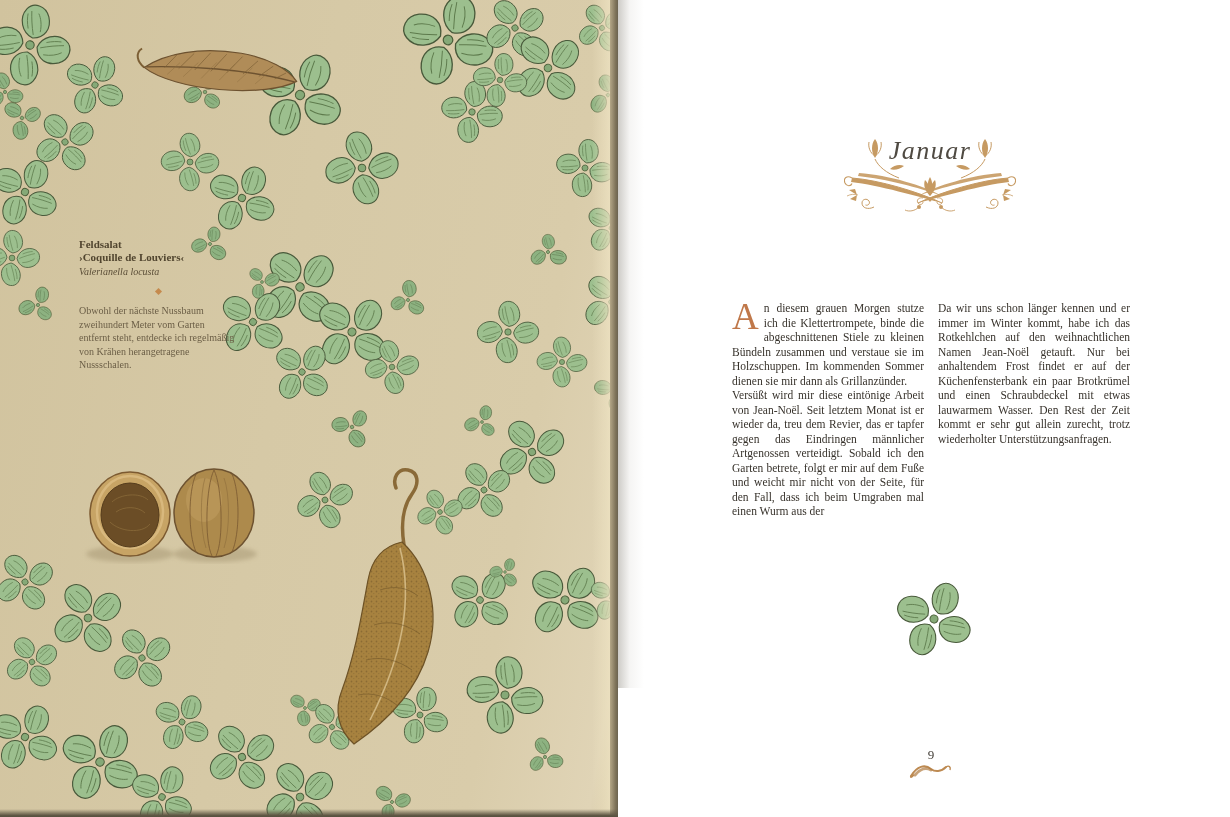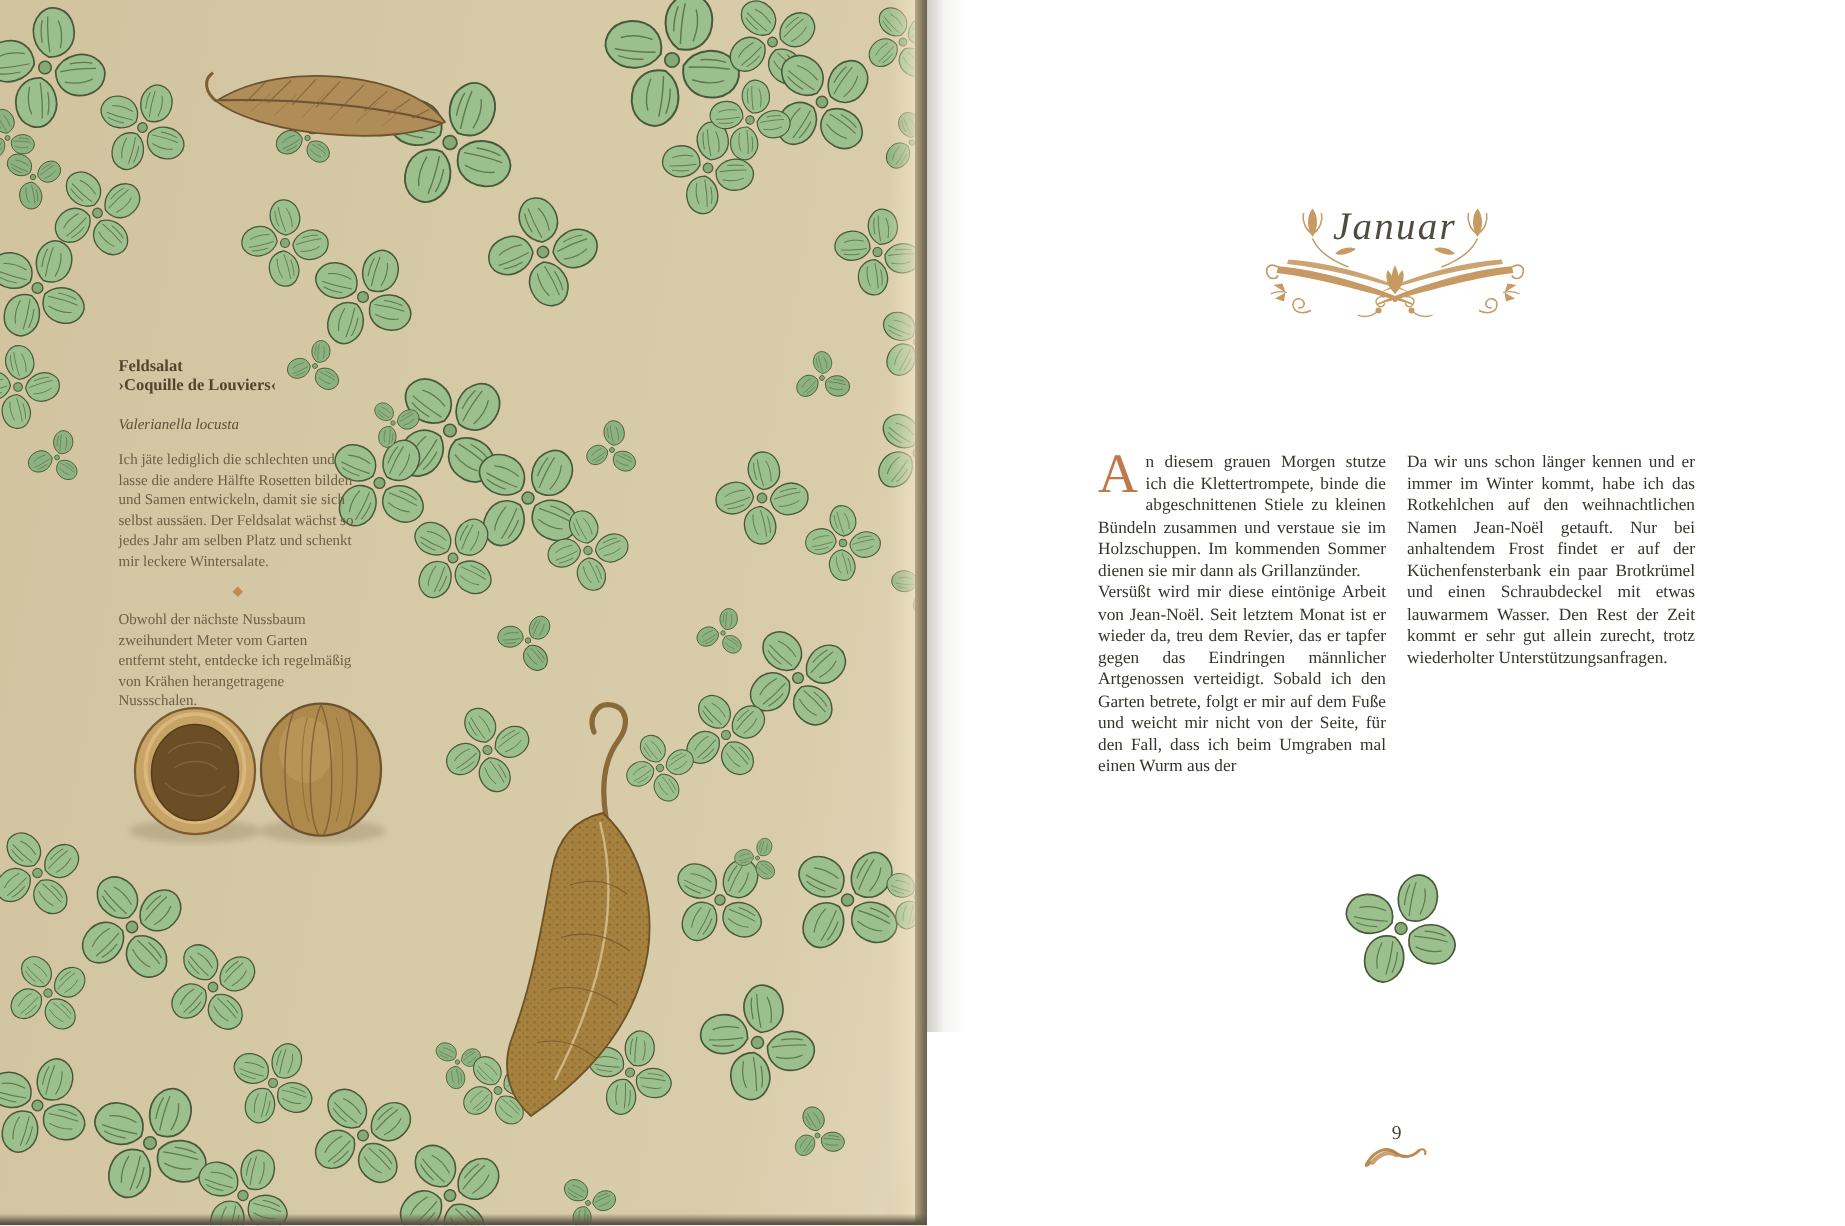--- a/index.html
+++ b/index.html
@@ -12,21 +12,21 @@
   .page-left svg.illustration{position:absolute;left:0;top:0;}
   .left-edge-light{position:absolute;top:0;right:8px;width:18px;height:100%;
              background:linear-gradient(to right,rgba(236,224,190,0),rgba(238,227,194,.75));}
   .left-edge-dark{position:absolute;top:0;right:0;width:8px;height:100%;
              background:linear-gradient(to right,#b4a787,#7e7359 70%,#6b6350);}
   .left-edge-bottom{position:absolute;left:0;bottom:0;width:100%;height:8px;
              background:linear-gradient(to bottom,rgba(95,87,68,0),#5f5744 80%,#55503f);}
 
   .caption{position:absolute;left:79px;top:238px;width:158px;text-align:left;}
   .caption-title{font-size:11px;font-weight:bold;line-height:13px;color:#51452f;}
-  .caption-latin{font-size:10px;font-style:italic;line-height:13px;color:#5c4f38;margin-top:13px;}
+  .caption-latin{font-size:10px;font-style:italic;line-height:13px;color:#5c4f38;margin-top:1px;}
   .caption-para{font-size:10px;line-height:13.5px;color:#6b5e46;margin-top:10px;}
   .fleuron{width:5px;height:5px;margin:11px auto 0 auto;background:#c27f3e;transform:rotate(45deg);opacity:.85;}
 
   
   .page-right{position:absolute;left:618px;top:0;width:612px;height:688px;background:#ffffff;}
   .right-spine-shade{position:absolute;left:0;top:0;width:26px;height:100%;
              background:linear-gradient(to right,rgba(92,86,70,.30),rgba(160,155,140,.10) 45%,rgba(255,255,255,0));}
 
   .chapter-block{position:absolute;left:226px;top:136px;width:172px;height:88px;}
   .chapter-title{position:absolute;left:0;right:0;top:0;text-align:center;
@@ -177,21 +177,20 @@
         <path d="M402,542 C430,568 440,612 428,652 C416,692 386,722 354,744 C338,730 334,710 342,690 C356,652 362,612 368,580 C372,558 384,546 402,542 Z" fill="url(#stipple)"></path>
         <path d="M400,548 C412,595 406,650 370,720" fill="none" stroke="#d8c08c" stroke-width="1.6" opacity="0.85"></path>
         <path d="M380,590 C395,585 408,588 418,596 M374,625 C390,620 406,624 420,634 M366,660 C382,656 398,660 412,670 M358,695 C372,692 386,696 398,706" fill="none" stroke="#6f5428" stroke-width="0.7" opacity="0.8"></path>
       </g>
     </svg>
 
     <div class="caption">
       <div class="caption-title">Feldsalat</div>
       <div class="caption-title">›Coquille de Louviers‹</div>
       <div class="caption-latin">Valerianella locusta</div>
-      <div class="caption-para">Ich jäte lediglich die schlechten und lasse die andere Hälfte Rosetten bilden und Samen entwickeln, damit sie sich selbst aussäen. Der Feldsalat wächst so jedes Jahr am selben Platz und schenkt mir leckere Wintersalate.</div>
       <div class="fleuron"></div>
       <div class="caption-para">Obwohl der nächste Nussbaum zweihundert Meter vom Garten entfernt steht, entdecke ich regelmäßig von Krähen herangetragene Nussschalen.</div>
     </div>
 
     <div class="left-edge-light"></div>
     <div class="left-edge-dark"></div>
     <div class="left-edge-bottom"></div>
   </div>
 
   <div class="page-right">

